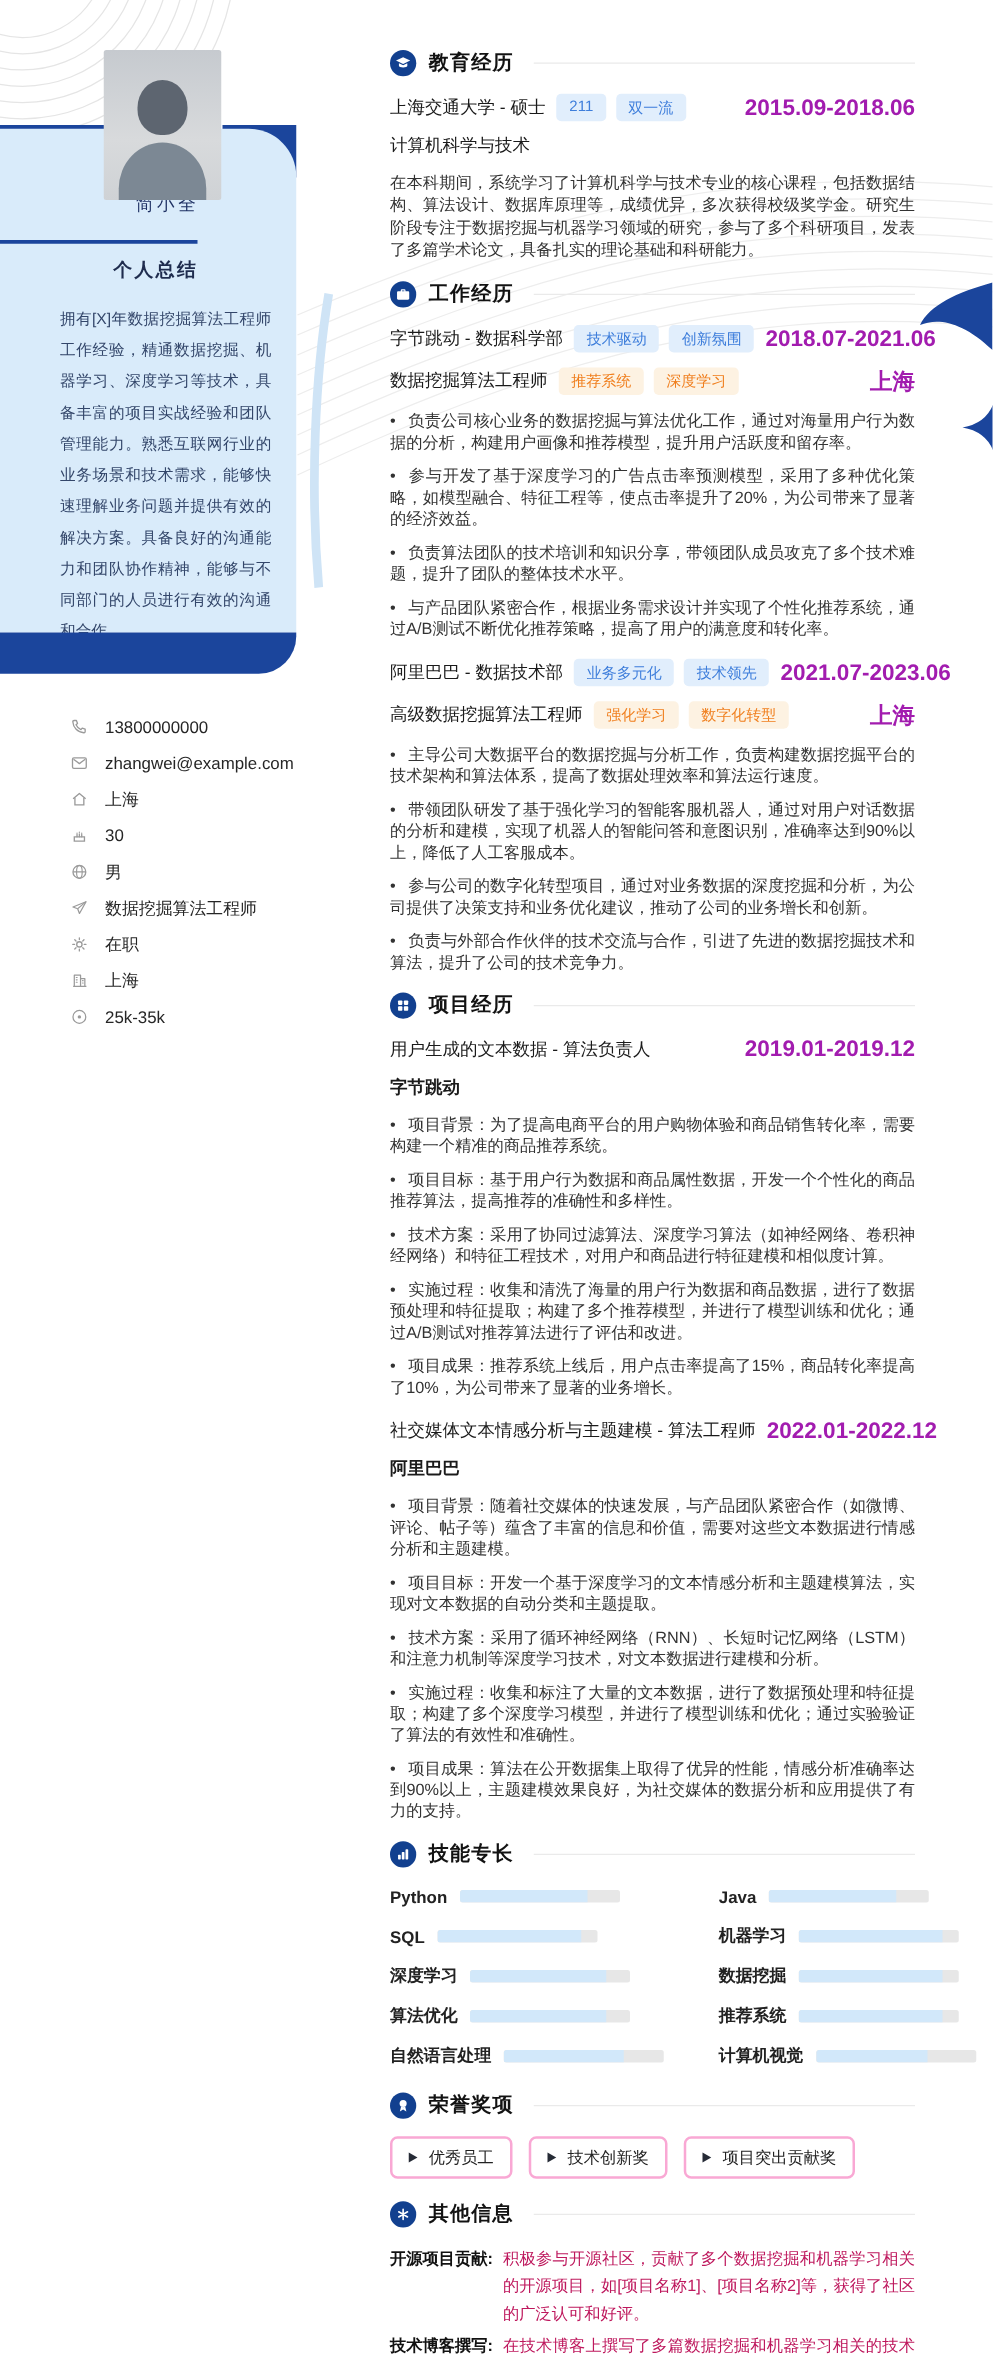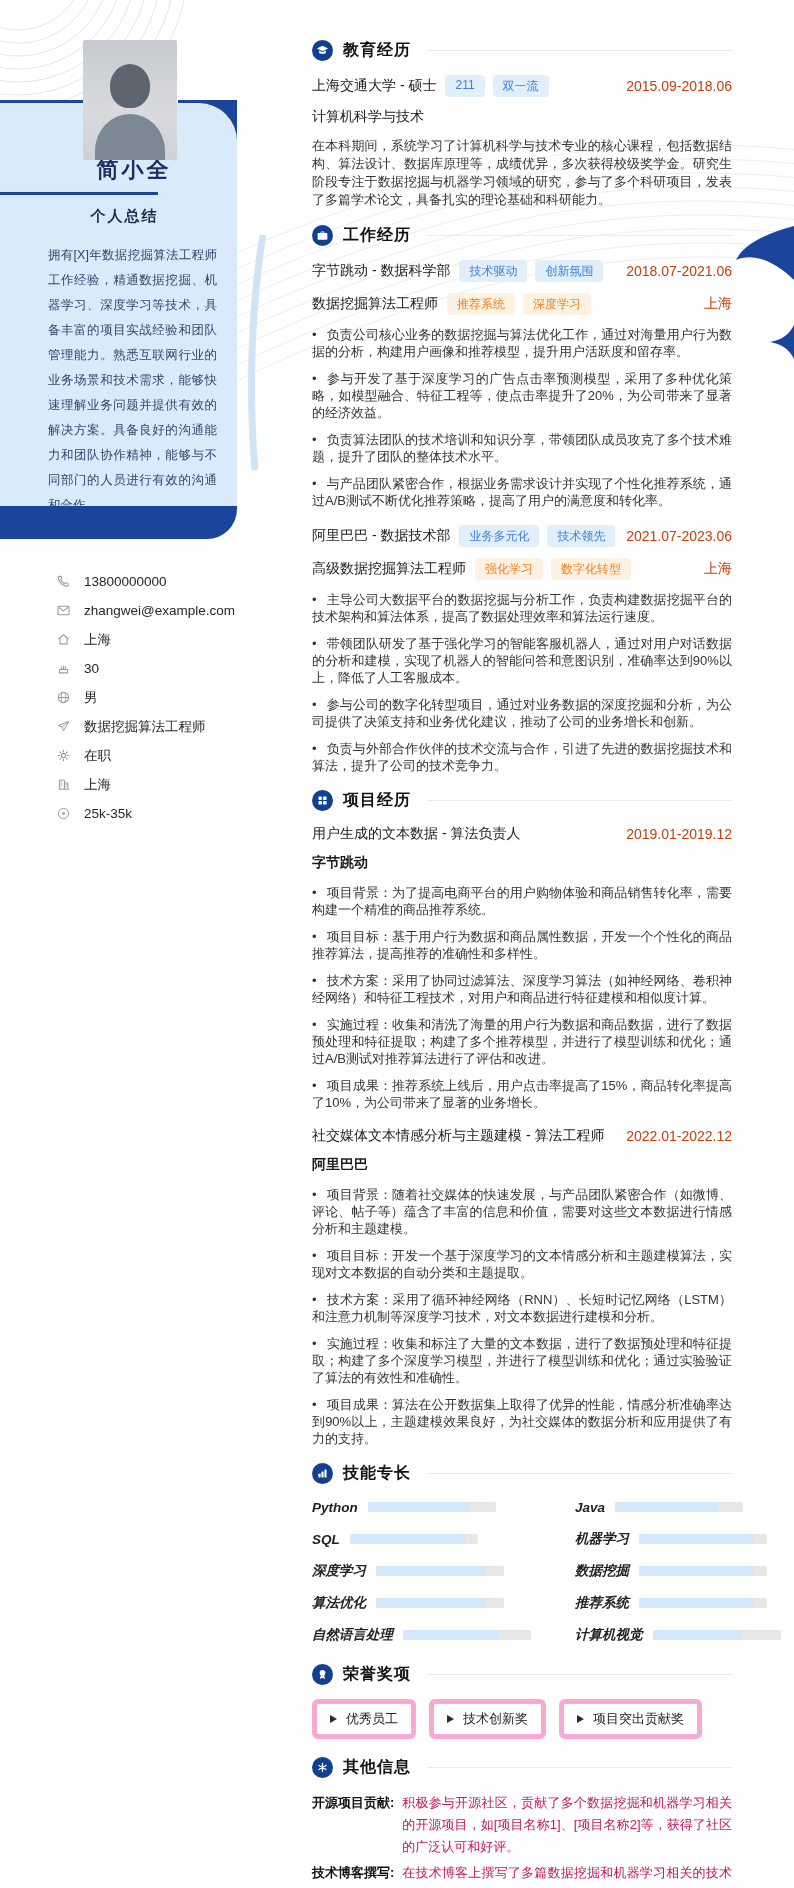--- a/index.html
+++ b/index.html
@@ -10,21 +10,21 @@
   .sidebar{position:absolute;left:0;top:0;width:237px;height:100%;z-index:3;}
   .ribbon-left{position:absolute;left:0;top:100px;width:84px;height:23px;background:#1b459c;}
   .ribbon-right{position:absolute;left:178px;top:100px;width:59px;height:42px;background:#1b459c;}
   .card{position:absolute;left:0;top:103px;width:237px;height:403px;background:#d9ebfa;border-top-right-radius:38px;}
   .band2{position:absolute;left:0;top:506px;width:237px;height:33px;background:#1b459c;border-radius:0 0 30px 0;}
   .photo{position:absolute;left:83px;top:40px;width:94px;height:120px;border-radius:2px;
          background:linear-gradient(180deg,#c6cacf 0%,#d8dadc 60%,#cfd2d5 100%);overflow:hidden;}
   .ph-head{position:absolute;left:27px;top:24px;width:40px;height:44px;border-radius:50% 50% 46% 46%;background:#5d6570;}
   .ph-body{position:absolute;left:12px;top:74px;width:70px;height:46px;border-radius:50% 50% 0 0/80% 80% 0 0;background:#7c8894;}
   .name{position:absolute;top:52px;left:0;right:0;text-align:center;padding-left:31px;
-        font-size:22px;font-weight:bold;letter-spacing:3px;color:#1e3063;}
+        font-size:14px;font-weight:normal;letter-spacing:3px;color:#1e3063;}
   .name-line{position:absolute;top:89px;left:0;width:158px;height:2.5px;background:#1b459c;}
   .sum-title{position:absolute;top:104px;left:0;right:0;text-align:center;padding-left:12px;
         font-size:15px;font-weight:bold;letter-spacing:2px;color:#1f2c4e;}
   .summary{position:absolute;top:140px;left:48px;right:20px;font-size:12.5px;line-height:25px;
         color:#33466a;text-align:justify;}
   .contacts{position:absolute;left:56px;top:573px;right:0;text-align:right;}
   .c-row{display:flex;align-items:center;gap:13px;margin-bottom:12px;height:17px;}
   .c-ico{width:15px;height:15px;color:#9a9a9a;flex:none;}
   .c-val{font-size:13.5px;color:#262626;white-space:nowrap;}
   
@@ -35,34 +35,34 @@
            display:flex;align-items:center;justify-content:center;}
   .sec-ico svg{width:13px;height:13px;color:#fff;}
   .sec-title{font-size:16px;font-weight:bold;color:#121212;letter-spacing:1px;white-space:nowrap;}
   .sec-line{flex:1;height:1px;background:#eaeaea;margin-left:6px;}
   .entry{margin-bottom:16px;}
   .row{display:flex;align-items:center;gap:9px;margin-bottom:11px;}
   .e-title{font-size:14px;font-weight:normal;color:#1a1a1a;white-space:nowrap;}
   .tags{display:flex;gap:8px;}
   .tag-blue{background:#e1eefc;color:#3e7edb;font-size:12px;padding:2.5px 10px;border-radius:4px;white-space:nowrap;}
   .tag-orange{background:#fdf2e2;color:#f07f1e;font-size:12px;padding:2.5px 10px;border-radius:4px;white-space:nowrap;}
-  .date{margin-left:auto;font-size:14px;font-weight:normal;color:#c2410c;white-space:nowrap;}
+  .date{margin-left:auto;font-size:18px;font-weight:bold;color:#a21caf;white-space:nowrap;}
   .desc{font-size:13px;color:#333;line-height:18px;text-align:justify;}
   .blt{font-size:13px;color:#333;line-height:17px;margin-bottom:10px;text-align:justify;}
   .blt::before{content:"•";margin-right:10px;}
   .p-company{font-size:14px;font-weight:bold;color:#1a1a1a;margin-bottom:12px;}
   
-  .skills{display:grid;grid-template-columns:1fr 1fr;column-gap:44px;font-style:italic;}
+  .skills{display:grid;grid-template-columns:1fr 1fr;column-gap:44px;}
   .skill{display:flex;align-items:center;margin-bottom:14px;height:18px;}
   .s-label{font-size:13.5px;font-weight:bold;color:#222;margin-right:10px;white-space:nowrap;}
   .s-bar{width:128px;height:10px;background:#e7e7e7;border-radius:2px;overflow:hidden;flex:none;}
   .s-fill{display:block;height:100%;background:#d2e8fa;border-radius:2px 0 0 2px;}
   
   .pills{display:flex;gap:13px;margin-bottom:18px;}
-  .pill{display:flex;align-items:center;gap:9px;border:5px solid #f9a8d4;border-radius:6px;
+  .pill{display:flex;align-items:center;gap:9px;border:2px solid #f9a8d4;border-radius:6px;
         padding:6px 13px;font-size:13px;color:#222;background:#fff;white-space:nowrap;}
   .tri{width:0;height:0;border-left:7px solid #262b36;border-top:4.5px solid transparent;border-bottom:4.5px solid transparent;}
   
   .oi{display:flex;font-size:13px;line-height:22px;margin-bottom:4px;}
   .oi-label{font-weight:bold;color:#111;white-space:nowrap;margin-right:8px;}
   .oi-text{color:#be185d;text-align:justify;}
 </style>
 </head>
 <body>
 

